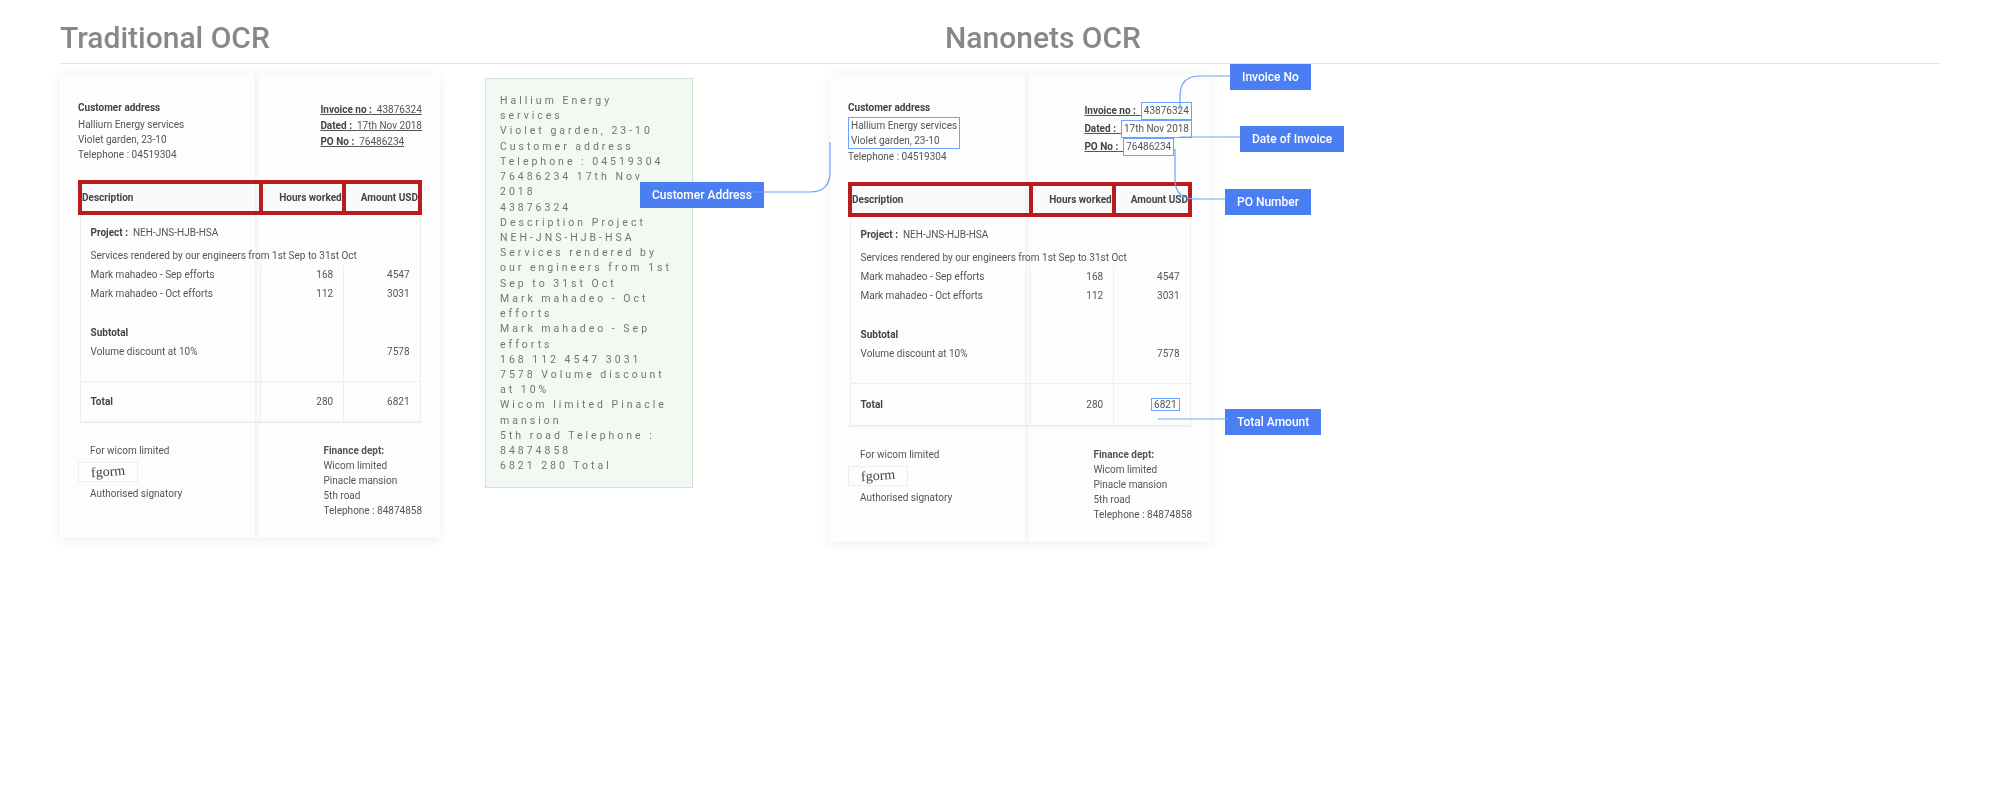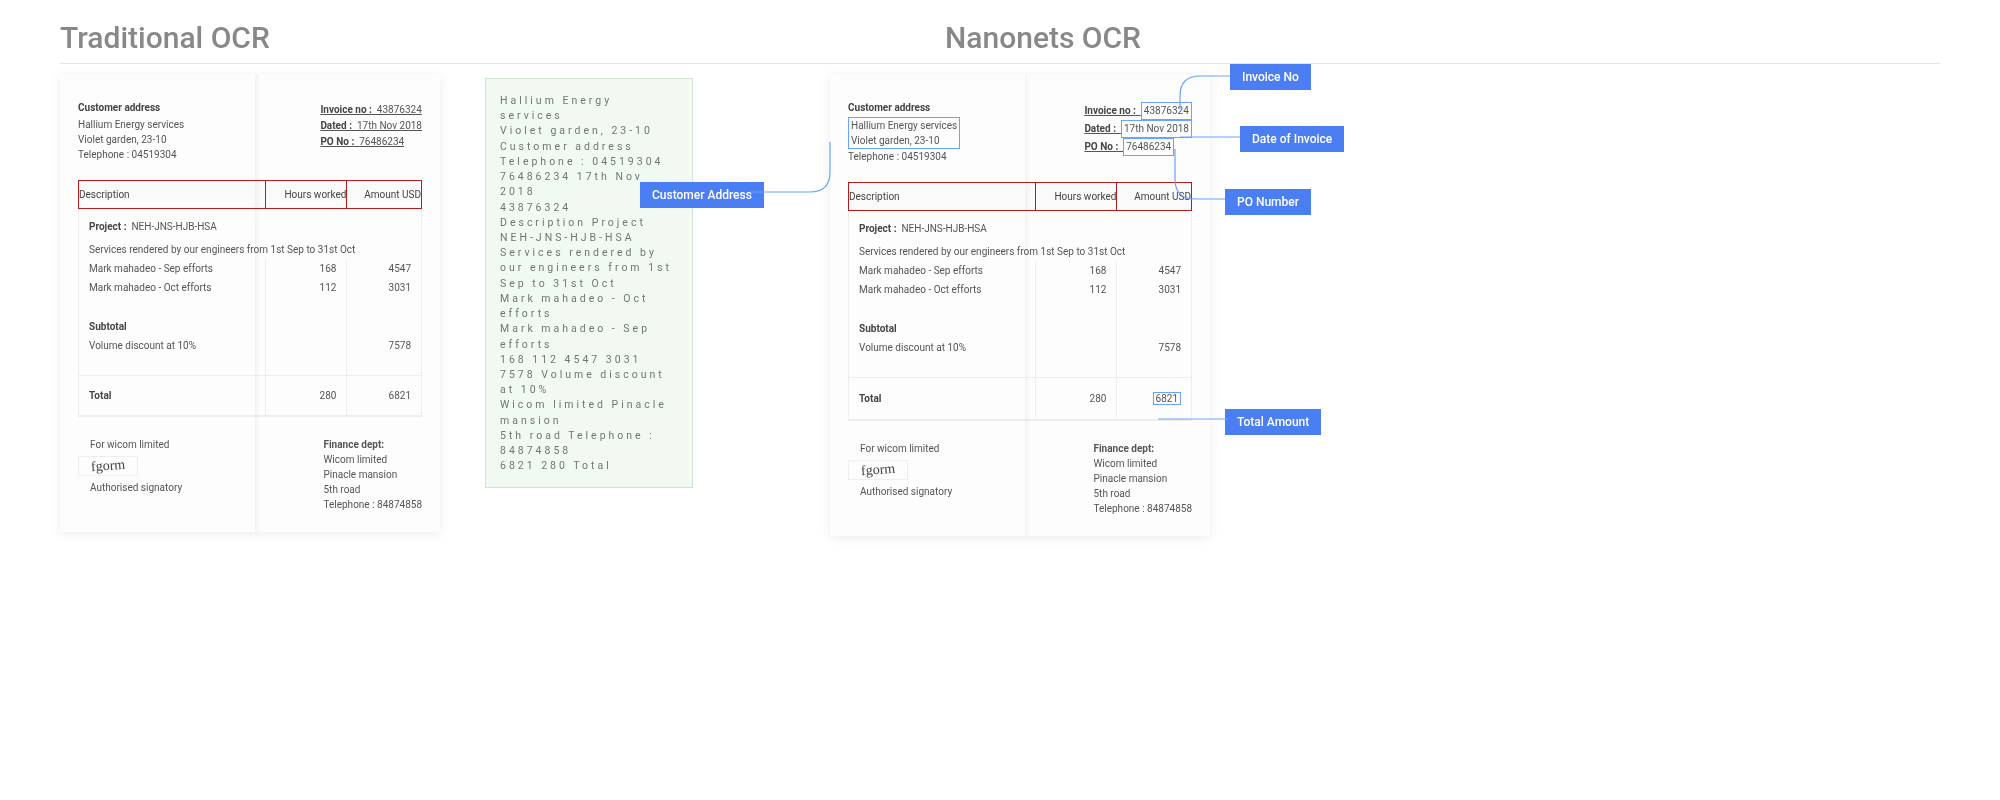--- a/index.html
+++ b/index.html
@@ -70,21 +70,21 @@
     bottom: 0;
     width: 6px;
     background: linear-gradient(to right, rgba(0,0,0,0.04), rgba(0,0,0,0.0));
   }
   .inv-header { display: flex; justify-content: space-between; margin-bottom: 18px;}
   .inv-header .block-title { font-weight: 700; color:#444; margin-bottom:4px;}
   .inv-header .ln { line-height: 1.5; }
   .inv-header .kv { line-height: 1.6; text-decoration: underline; }
   .inv-header .kv b { font-weight: 700; color:#444;}
   .tbl { width: 100%; border-collapse: collapse; font-size: 10px;}
-  .tbl th { text-align: left; font-weight:400; color:#444; padding:8px 0; border:1px solid #b91c1c; background:#fafafa;}
+  .tbl th { text-align: left; font-weight:700; color:#444; padding:8px 0; border:4px solid #b91c1c; background:#fafafa;}
   .tbl th.num, .tbl td.num { text-align: right; }
   .tbl td { padding:4px 10px; border-left:1px solid #eee; border-right:1px solid #eee;}
   .tbl tr.project td { padding-top:12px; padding-bottom:8px;}
   .tbl tr.project b{ font-weight:700; color:#444;}
   .tbl tr.spacer td { height: 20px; }
   .tbl tr.sub td:first-child { font-weight:700; color:#444; }
   .tbl tr.total td { border-top:1px solid #eee; border-bottom:1px solid #eee; padding-top:14px; padding-bottom:14px;border-radius:15px;}
   .tbl tr.total td:first-child { font-weight:700; color:#444;}
   .tbl-wrap { border-bottom:1px solid #eee;}
   .inv-footer { display:flex; justify-content: space-between; margin-top:20px; font-size:10px;}

